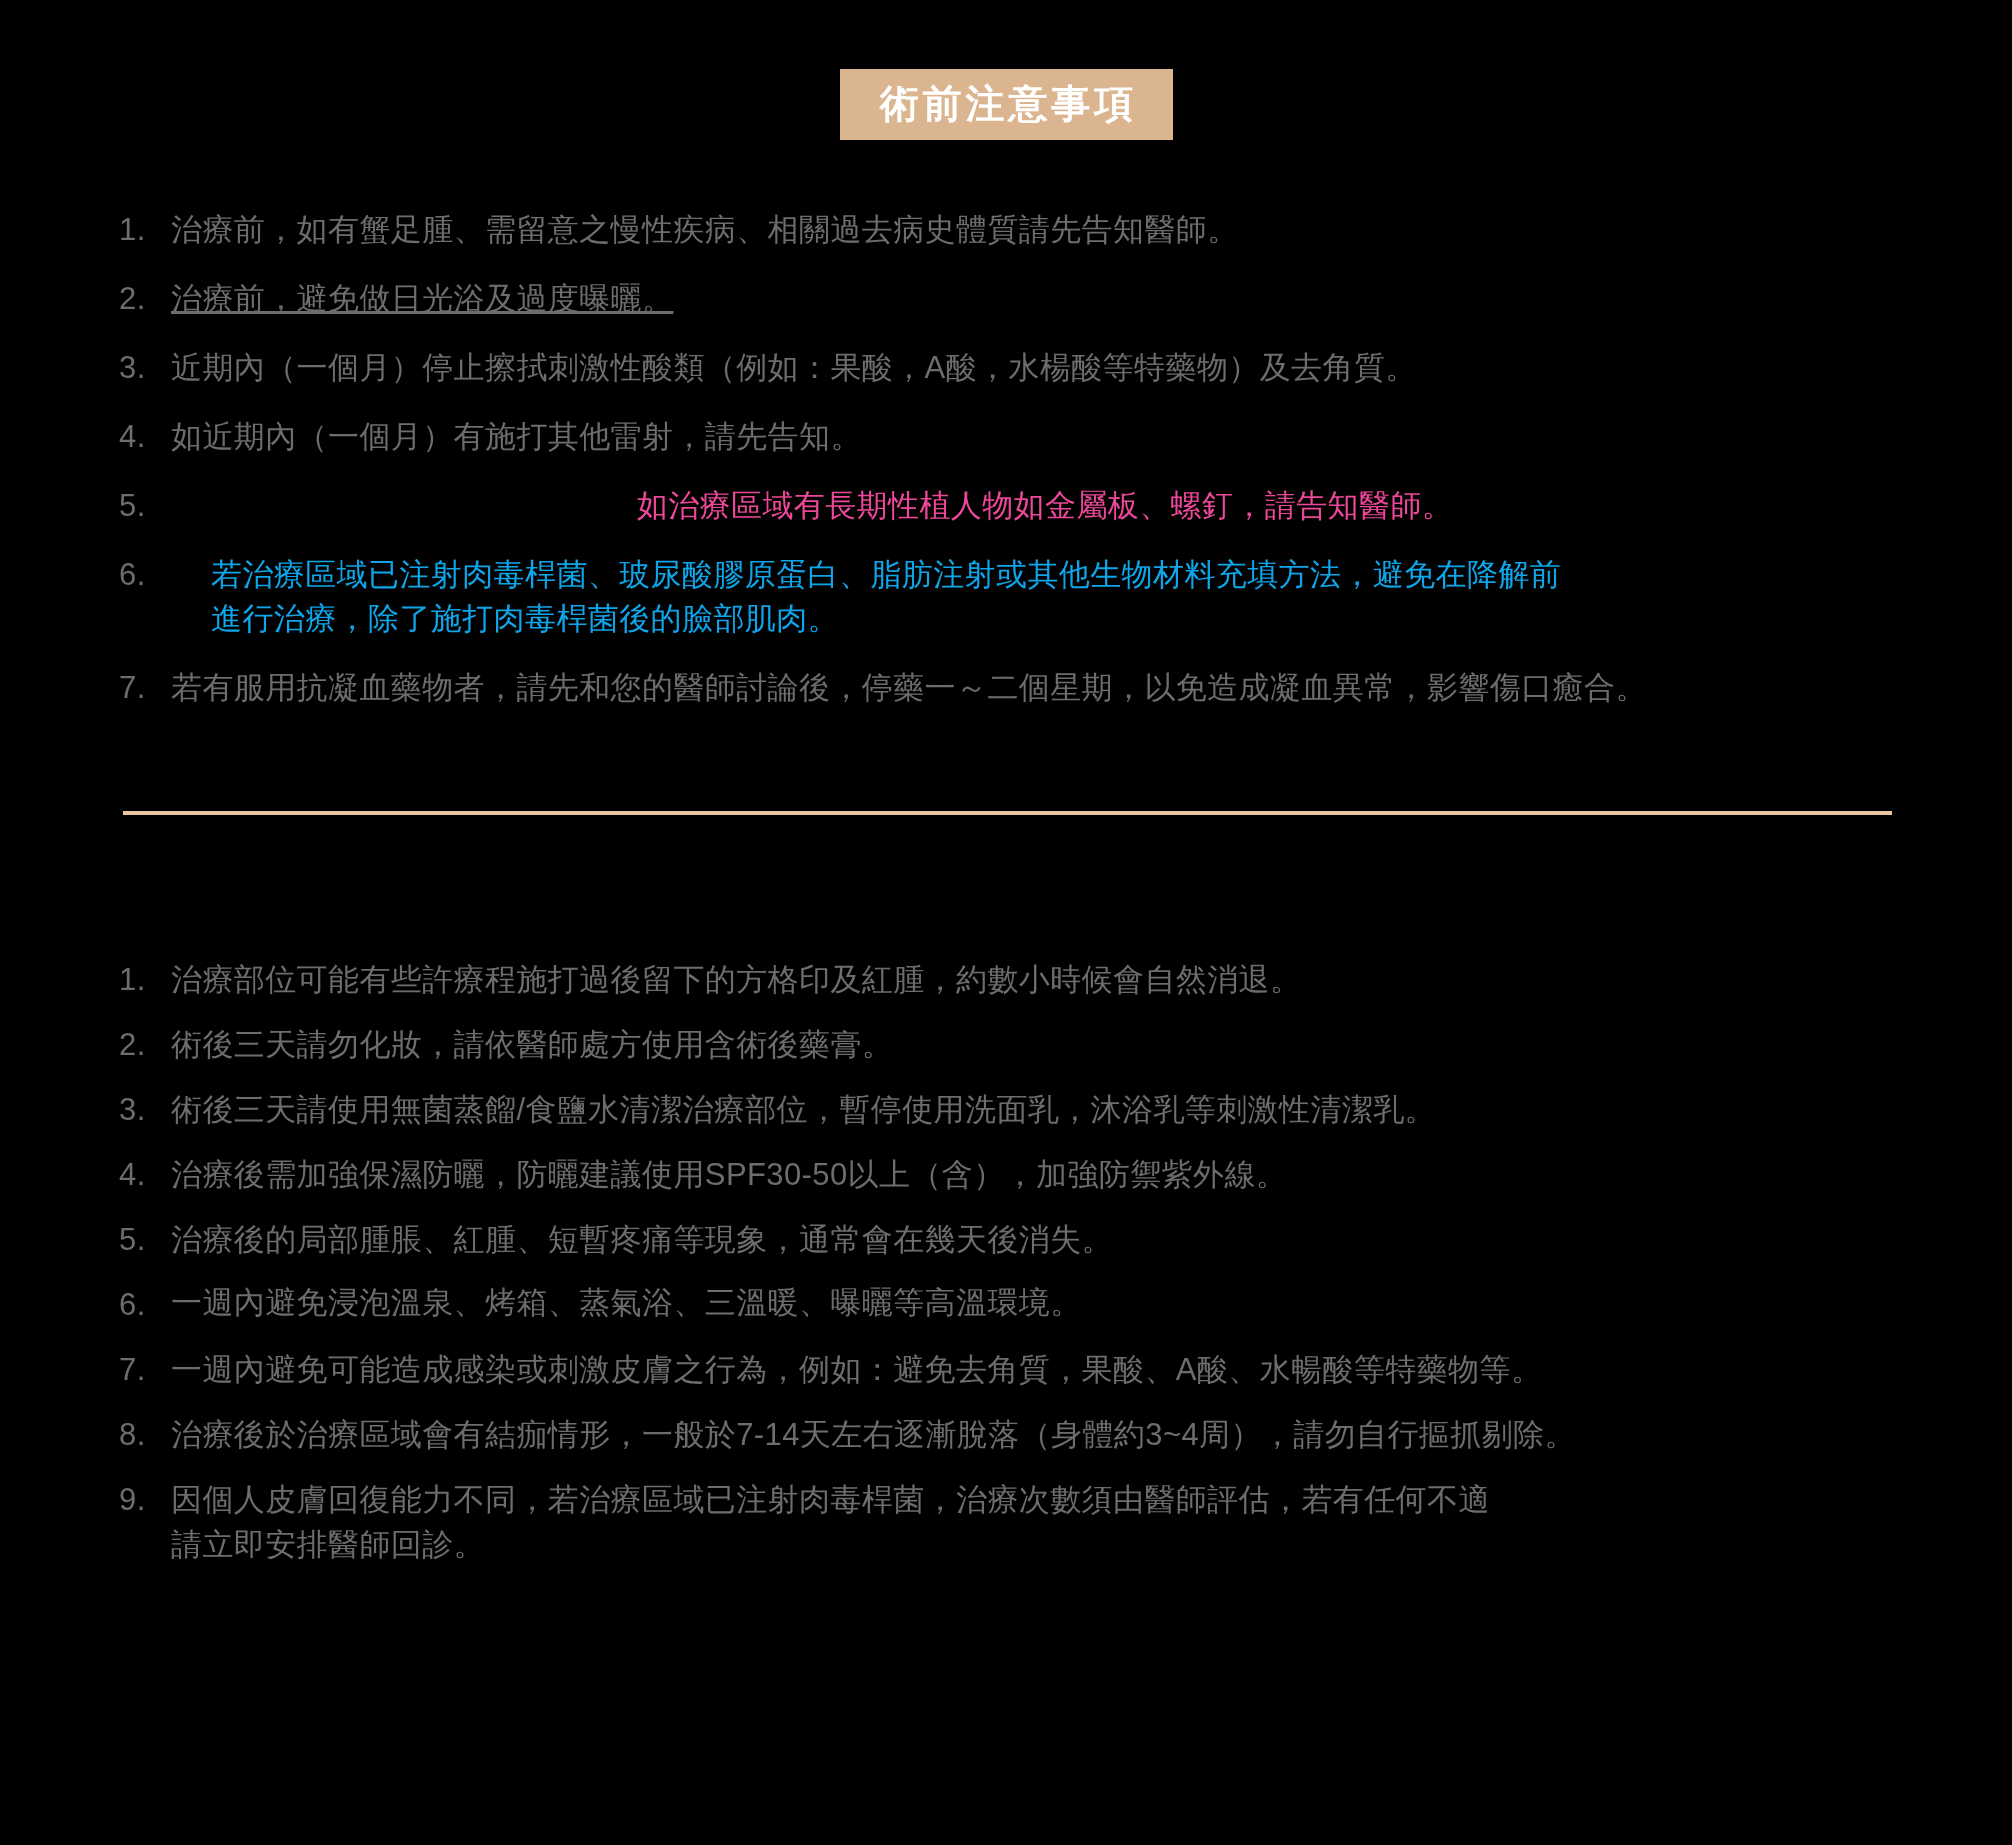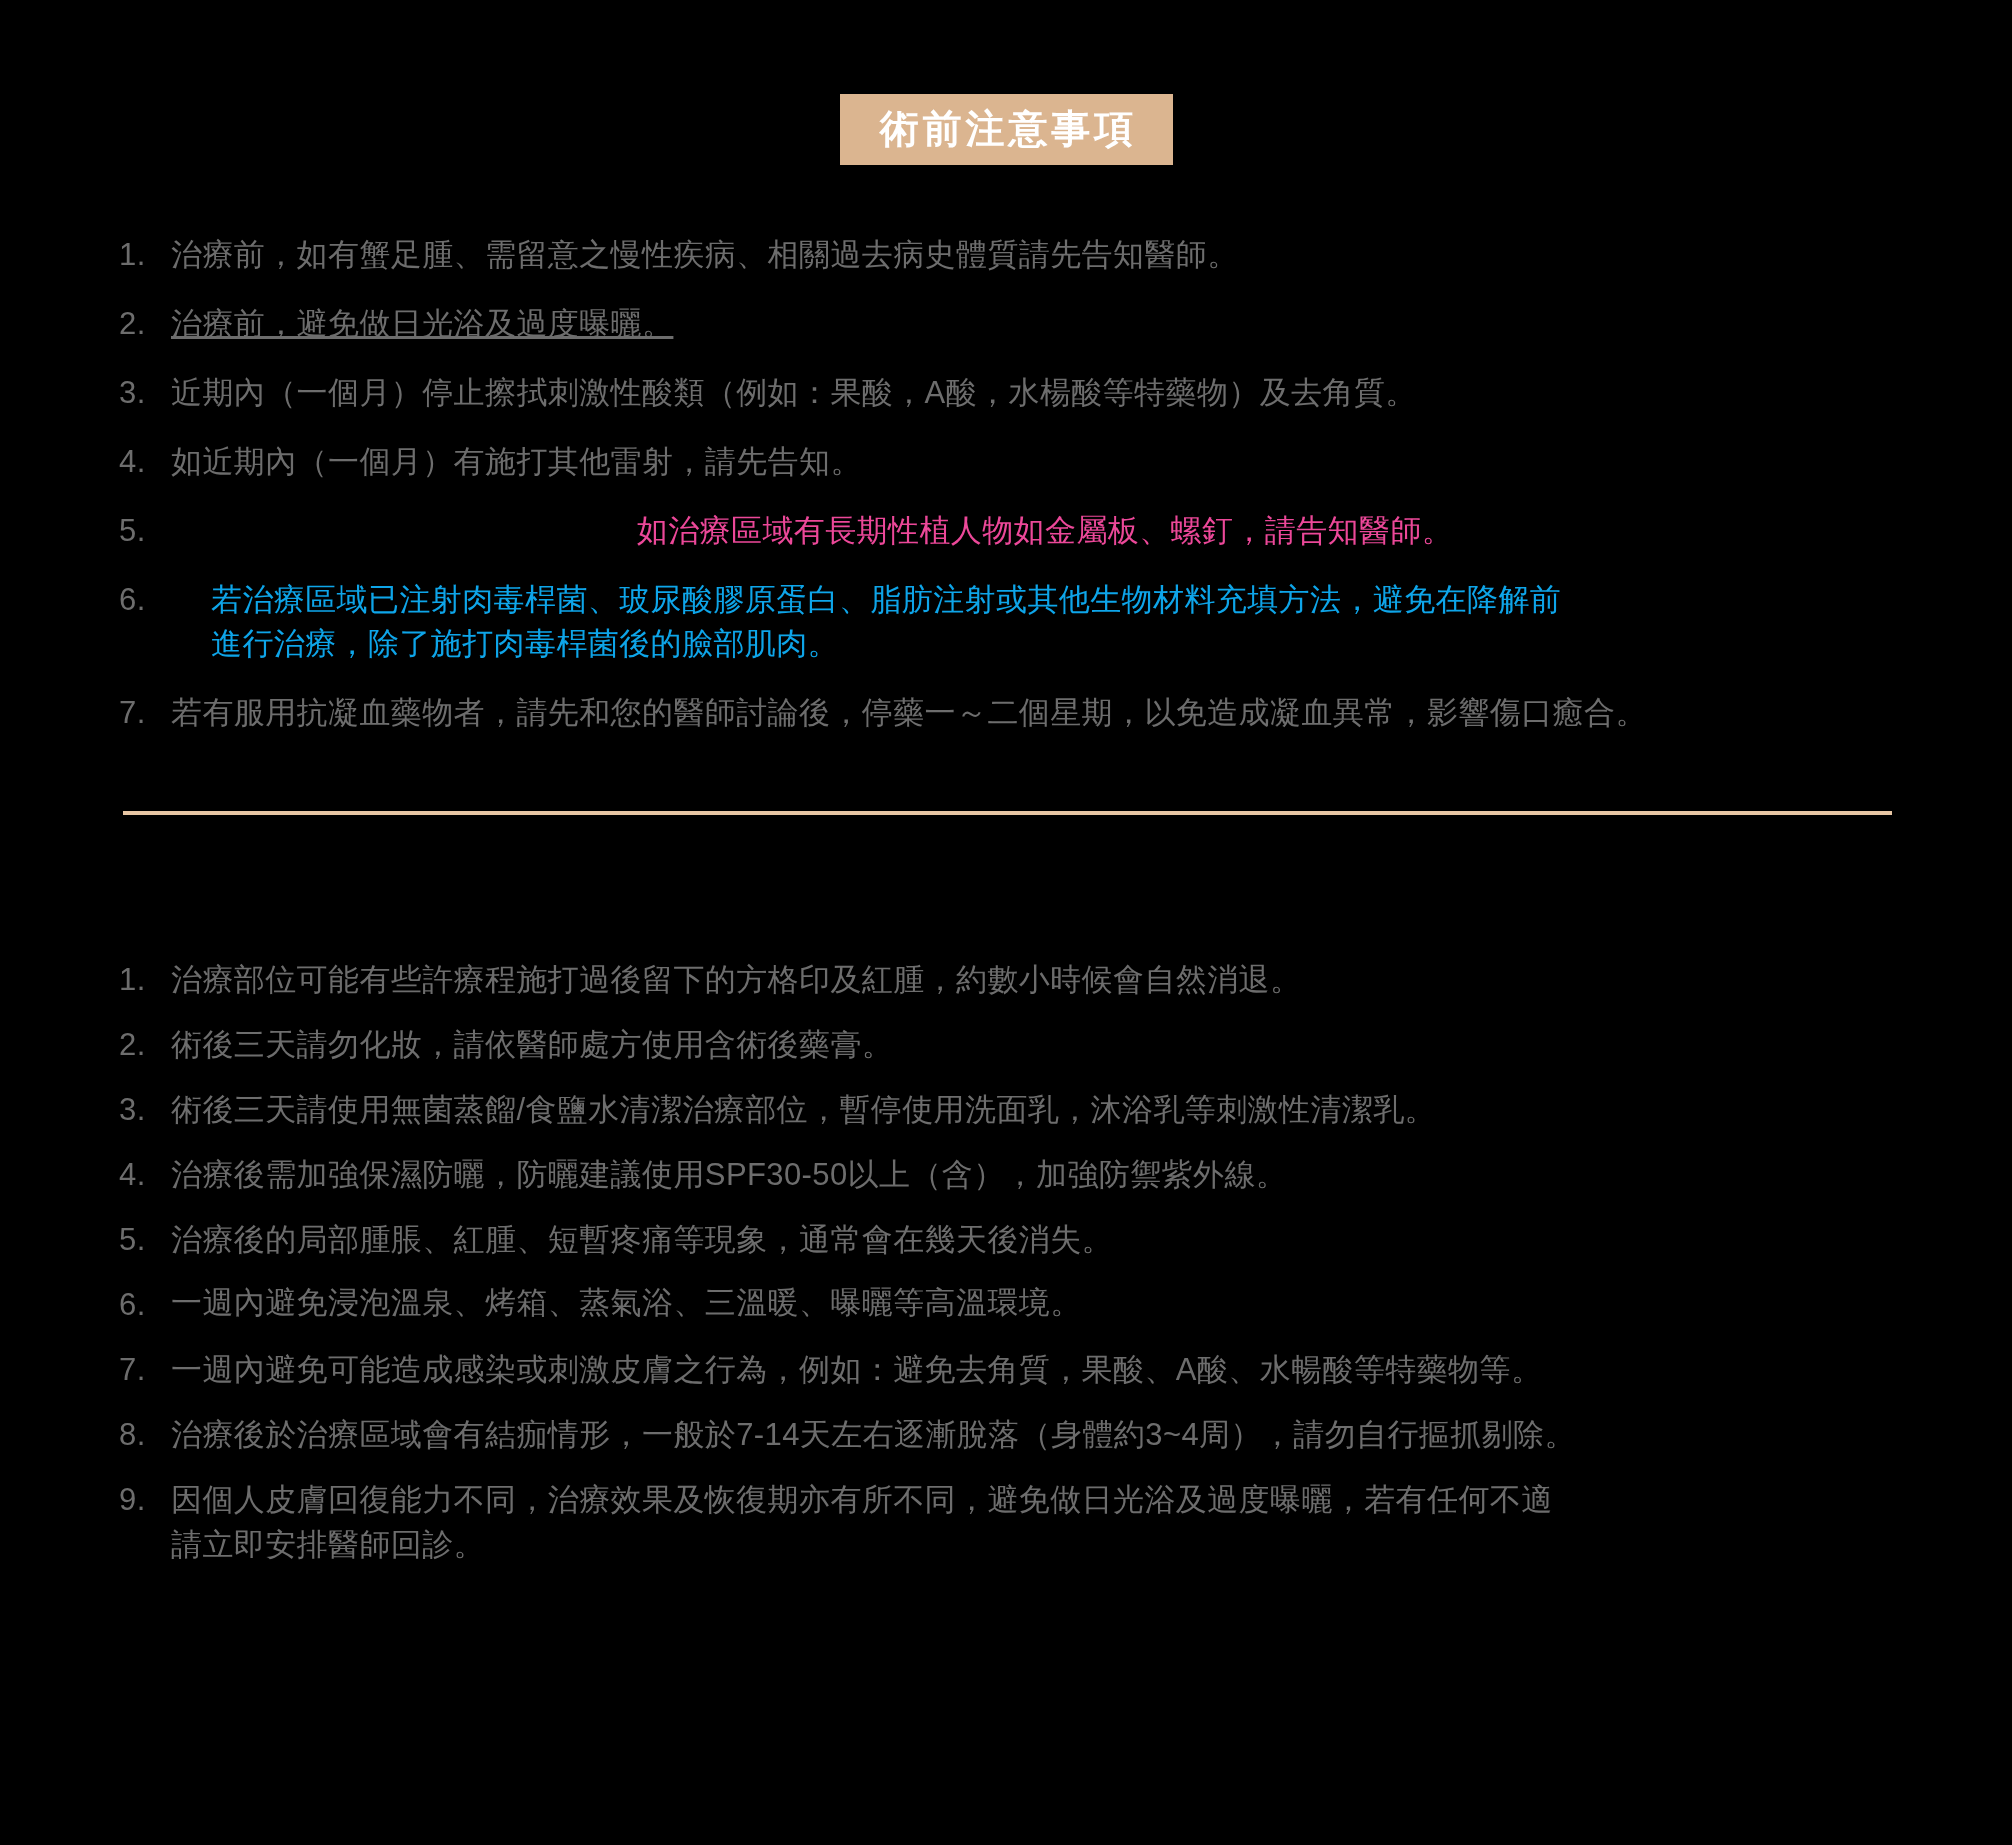--- a/index.html
+++ b/index.html
@@ -21,21 +21,20 @@
     height: 1845px;
     background: #000000;
     box-sizing: border-box;
   }
 
   
   .badge-row {
     display: flex;
     justify-content: center;
     align-items: center;
-    margin-top: 25px;
   }
   .badge {
     background: #dbb590;
     color: #ffffff;
     font-family: "Liberation Serif", "DejaVu Serif", serif;
     font-weight: 700;
     font-size: 39px;
     letter-spacing: 3.9px;
     text-indent: 3.9px;
     line-height: 1;
@@ -208,21 +207,21 @@
         <span class="item-text" style="color: rgb(109, 109, 109);">一週內避免可能造成感染或刺激皮膚之行為，例如：避免去角質，果酸、A酸、水暢酸等特藥物等。</span>
       </li>
 
       <li class="list-item">
         <span class="item-num" style="color: rgb(109, 109, 109);">8.</span>
         <span class="item-text" style="color: rgb(109, 109, 109);">治療後於治療區域會有結痂情形，一般於7-14天左右逐漸脫落（身體約3~4周），請勿自行摳抓剔除。</span>
       </li>
 
       <li class="list-item">
         <span class="item-num" style="color: rgb(109, 109, 109);">9.</span>
-        <span class="item-text" style="color: rgb(109, 109, 109);">因個人皮膚回復能力不同，治療效果及恢復期亦有所不同，避免做日光浴及過度曝曬，若有任何不適
+        <span class="item-text" style="color: rgb(109, 109, 109);">因個人皮膚回復能力不同，若治療區域已注射肉毒桿菌，治療次數須由醫師評估，若有任何不適
 請立即安排醫師回診。</span>
       </li>
 
     </ol>
   </section>
 
 </div>
 
 
 </body></html>

